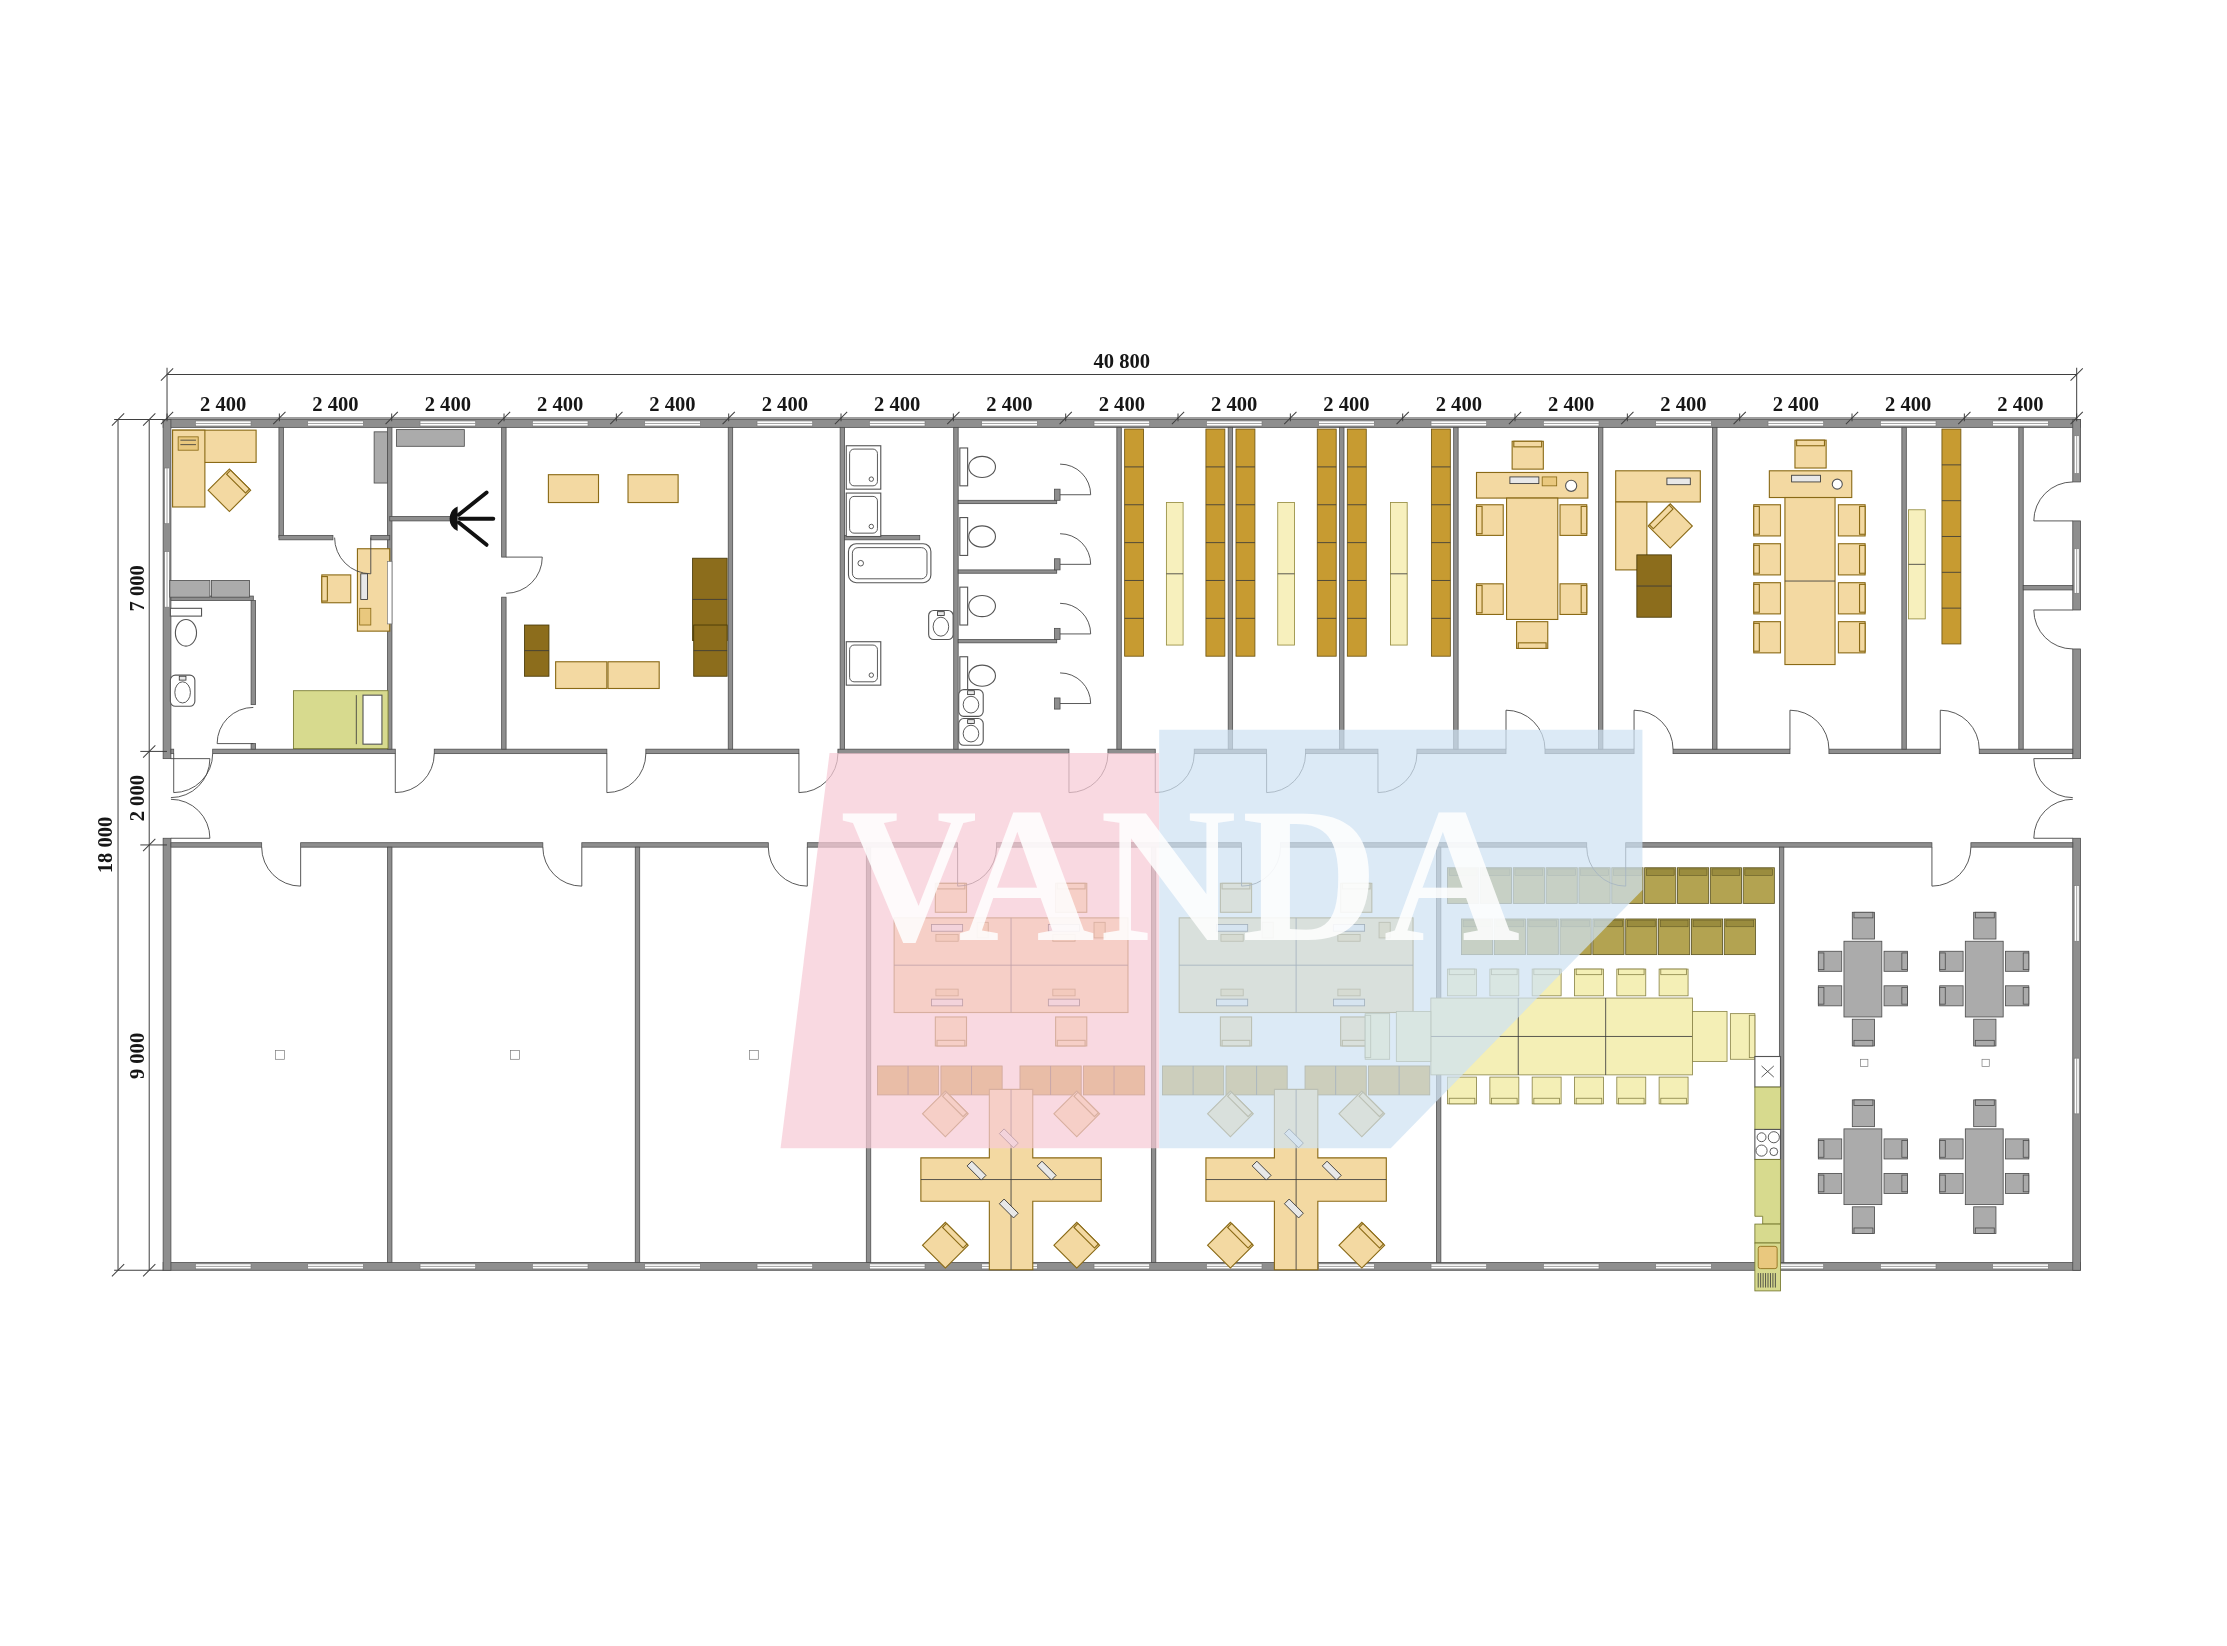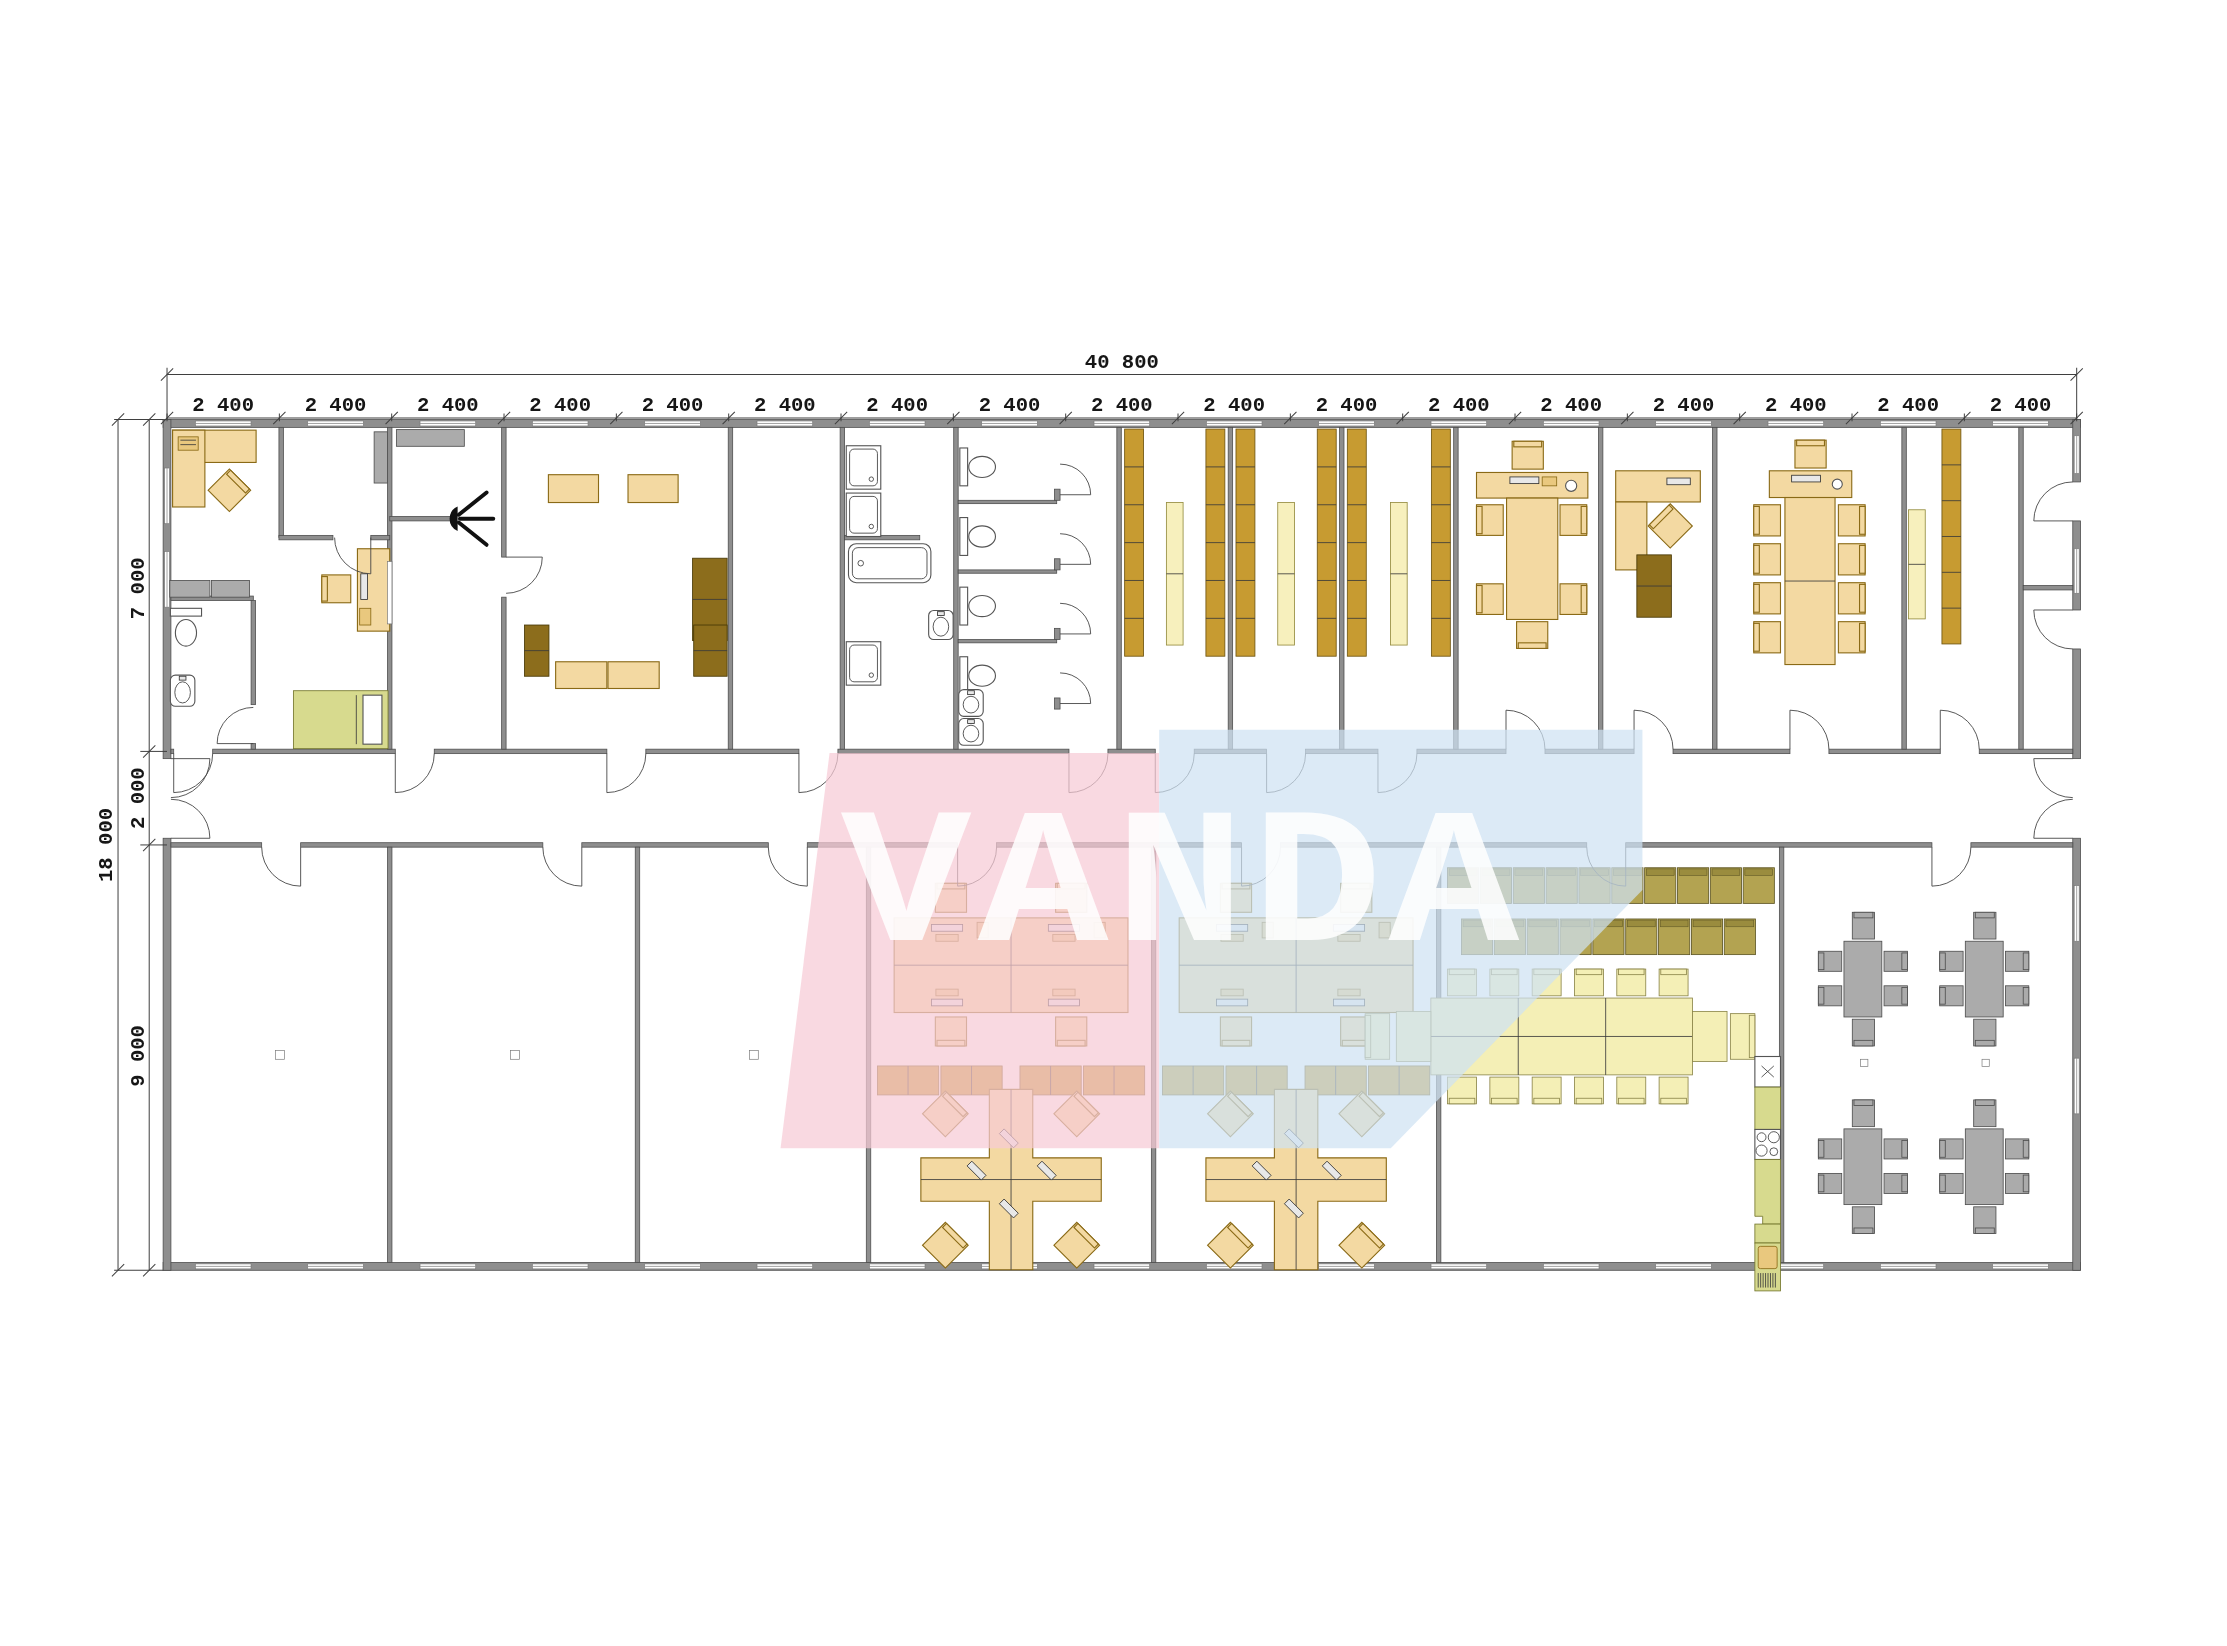--- a/index.html
+++ b/index.html
@@ -1,17 +1,17 @@
 <!DOCTYPE html>
 <html style="font-size:9px"><head>
 <meta charset="utf-8">
 <style>
   html,body{margin:0;padding:0;background:#fff;}
   .canvas{position:relative;width:2227px;height:1647px;background:#ffffff;overflow:hidden;
-          font-family:Liberation Mono, monospace;}
+          font-family:Liberation Serif, serif;}
   svg{position:absolute;left:0;top:0;}
   .wall{fill:#8e8e8e;stroke:#4c4c4c;stroke-width:1.4;}
   .win{fill:#ffffff;stroke:#777;stroke-width:1.2;}
   .winln{stroke:#888;stroke-width:1.4;}
   .furn{fill:#f3d9a2;stroke:#8a6a16;stroke-width:2;}
   .furnD{fill:#e9c87e;stroke:#8a6a16;stroke-width:1.5;}
   .gold{fill:#c79b31;stroke:#6e5410;stroke-width:1.5;}
   .lightshelf{fill:#f7f0bd;stroke:#948c3f;stroke-width:1.5;}
   .brown{fill:#8c6d1c;stroke:#473806;stroke-width:1.5;}
   .khaki{fill:#b3a351;stroke:#5e5624;stroke-width:1.5;}

